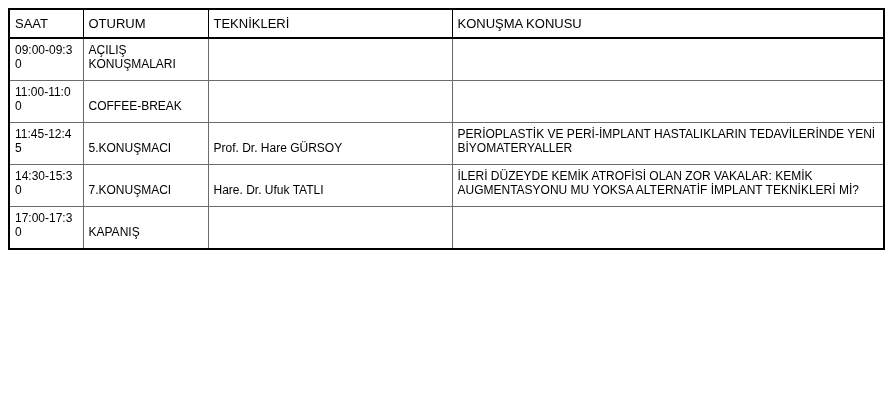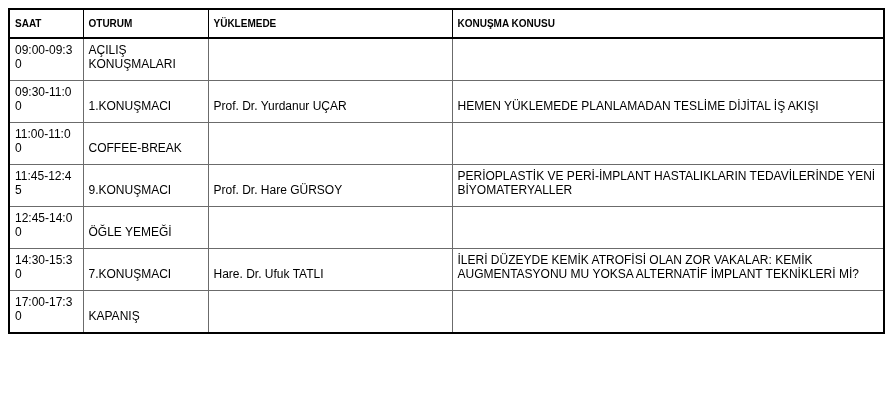--- a/index.html
+++ b/index.html
@@ -19,22 +19,22 @@
     border: 2px solid #000000;
   }
   col.c-time    { width: 74px; }
   col.c-session { width: 125px; }
   col.c-speaker { width: 244px; }
   col.c-topic   { width: 432px; }
 
   th {
     border: 1px solid #000000;
     border-bottom: 2px solid #000000;
-    font-size: 10px;
-    font-weight: 700;
+    font-size: 13px;
+    font-weight: 400;
     text-align: left;
     vertical-align: middle;
     padding: 4px 4px 4px 5px;
     height: 19px; 
     white-space: nowrap;
     overflow: hidden;
   }
   td {
     border: 1px solid #6b6b6b;
     font-size: 12px;
@@ -57,54 +57,42 @@
   <colgroup>
     <col class="c-time">
     <col class="c-session">
     <col class="c-speaker">
     <col class="c-topic">
   </colgroup>
   <thead>
     <tr>
       <th>SAAT</th>
       <th>OTURUM</th>
-      <th>YÜKLEMEDE</th>
+      <th>TEKNİKLERİ</th>
       <th>KONUŞMA KONUSU</th>
     </tr>
   </thead>
   <tbody>
     <tr>
       <td class="time">09:00-09:30</td>
       <td>AÇILIŞ KONUŞMALARI</td>
       <td></td>
       <td></td>
     </tr>
     <tr>
-      <td class="time">09:30-11:00</td>
-      <td>1.KONUŞMACI</td>
-      <td>Prof. Dr. Yurdanur UÇAR</td>
-      <td>HEMEN YÜKLEMEDE PLANLAMADAN TESLİME DİJİTAL İŞ AKIŞI</td>
-    </tr>
-    <tr>
       <td class="time">11:00-11:00</td>
       <td>COFFEE-BREAK</td>
       <td></td>
       <td></td>
     </tr>
     <tr>
       <td class="time">11:45-12:45</td>
-      <td>9.KONUŞMACI</td>
+      <td>5.KONUŞMACI</td>
       <td>Prof. Dr. Hare GÜRSOY</td>
       <td>PERİOPLASTİK VE PERİ-İMPLANT HASTALIKLARIN TEDAVİLERİNDE YENİ BİYOMATERYALLER</td>
-    </tr>
-    <tr>
-      <td class="time">12:45-14:00</td>
-      <td>ÖĞLE YEMEĞİ</td>
-      <td></td>
-      <td></td>
     </tr>
     <tr>
       <td class="time">14:30-15:30</td>
       <td>7.KONUŞMACI</td>
       <td>Hare. Dr. Ufuk TATLI</td>
       <td>İLERİ DÜZEYDE KEMİK ATROFİSİ OLAN ZOR VAKALAR: KEMİK AUGMENTASYONU MU YOKSA ALTERNATİF İMPLANT TEKNİKLERİ Mİ?</td>
     </tr>
     <tr>
       <td class="time">17:00-17:30</td>
       <td>KAPANIŞ</td>

